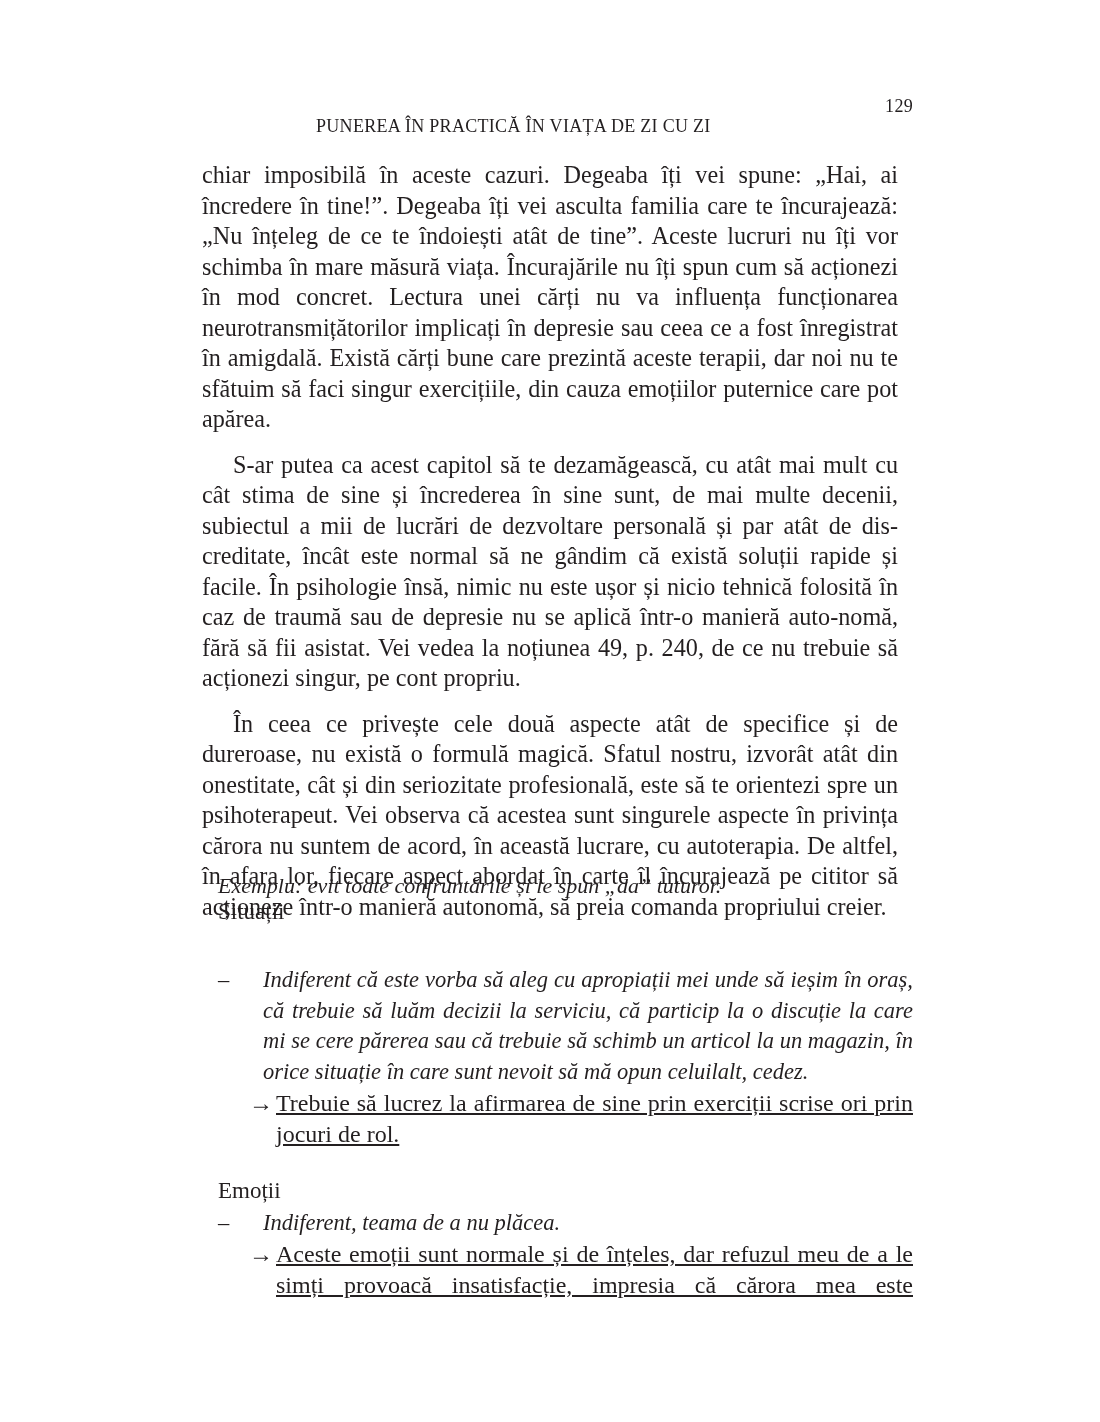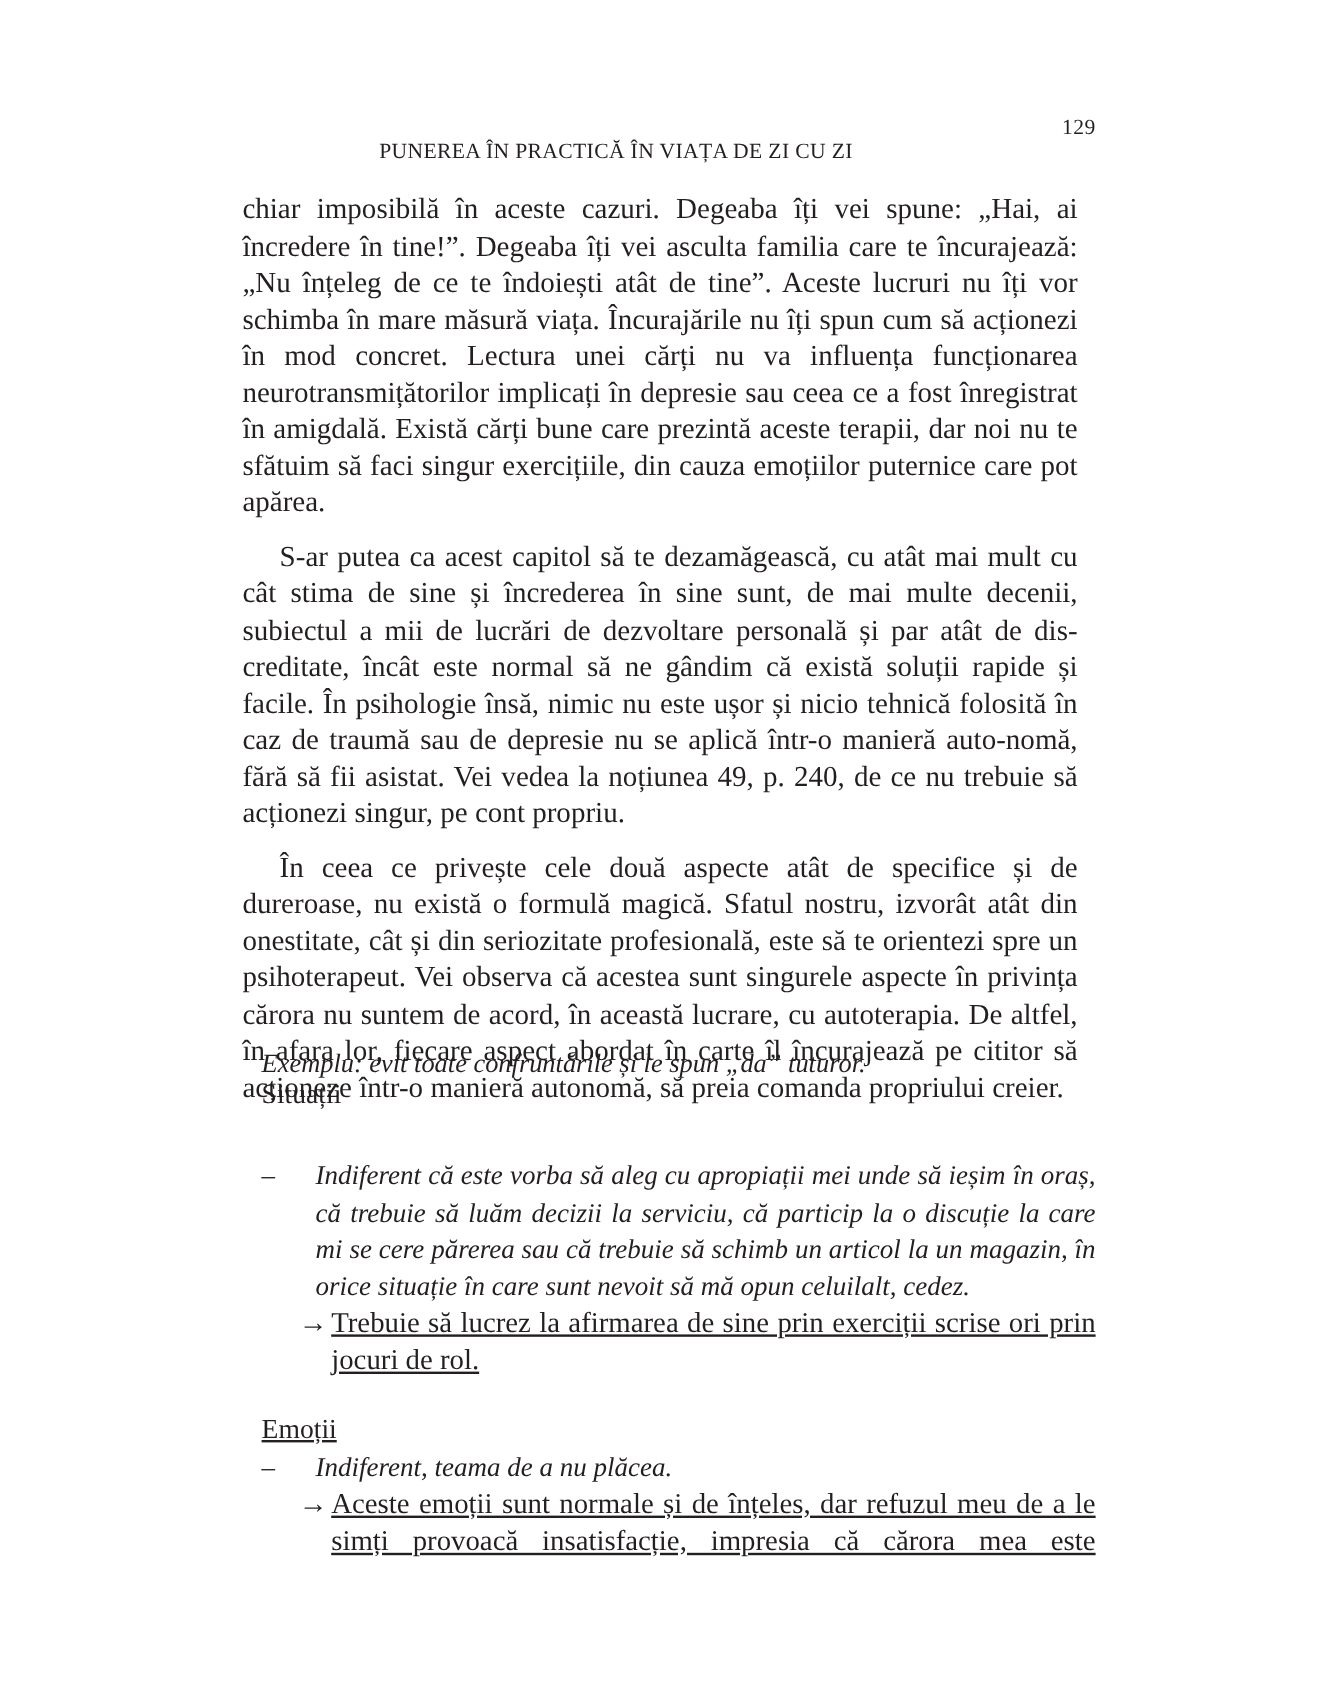--- a/index.html
+++ b/index.html
@@ -44,21 +44,21 @@
   <div class="heading" style="top:899px;">Situații</div>
   <div class="item" style="top:965px;">
     <span class="dash">–</span>
     <div class="text">Indiferent că este vorba să aleg cu apropiații mei unde să ieșim în oraș, că trebuie să luăm decizii la serviciu, că particip la o discuție la care mi se cere părerea sau că trebuie să schimb un articol la un magazin, în orice situație în care sunt nevoit să mă opun celuilalt, cedez.</div>
   </div>
   <div class="arrow-item" style="top:1088px;">
     <span class="arrow">→</span>
     <div class="text">Trebuie să lucrez la afirmarea de sine prin exerciții scrise ori prin jocuri de rol.</div>
   </div>
 
-  <div class="heading" style="top:1178px;text-decoration:underline;">Emoții</div>
+  <div class="heading" style="top:1178px;">Emoții</div>
   <div class="item" style="top:1208px;">
     <span class="dash">–</span>
     <div class="text">Indiferent, teama de a nu plăcea.</div>
   </div>
   <div class="arrow-item" style="top:1239px;">
     <span class="arrow">→</span>
     <div class="text" style="text-align-last: justify;">Aceste emoții sunt normale și de înțeles, dar refuzul meu de a le simți provoacă insatisfacție, impresia că cărora mea este</div>
   </div>
 
 </div>

